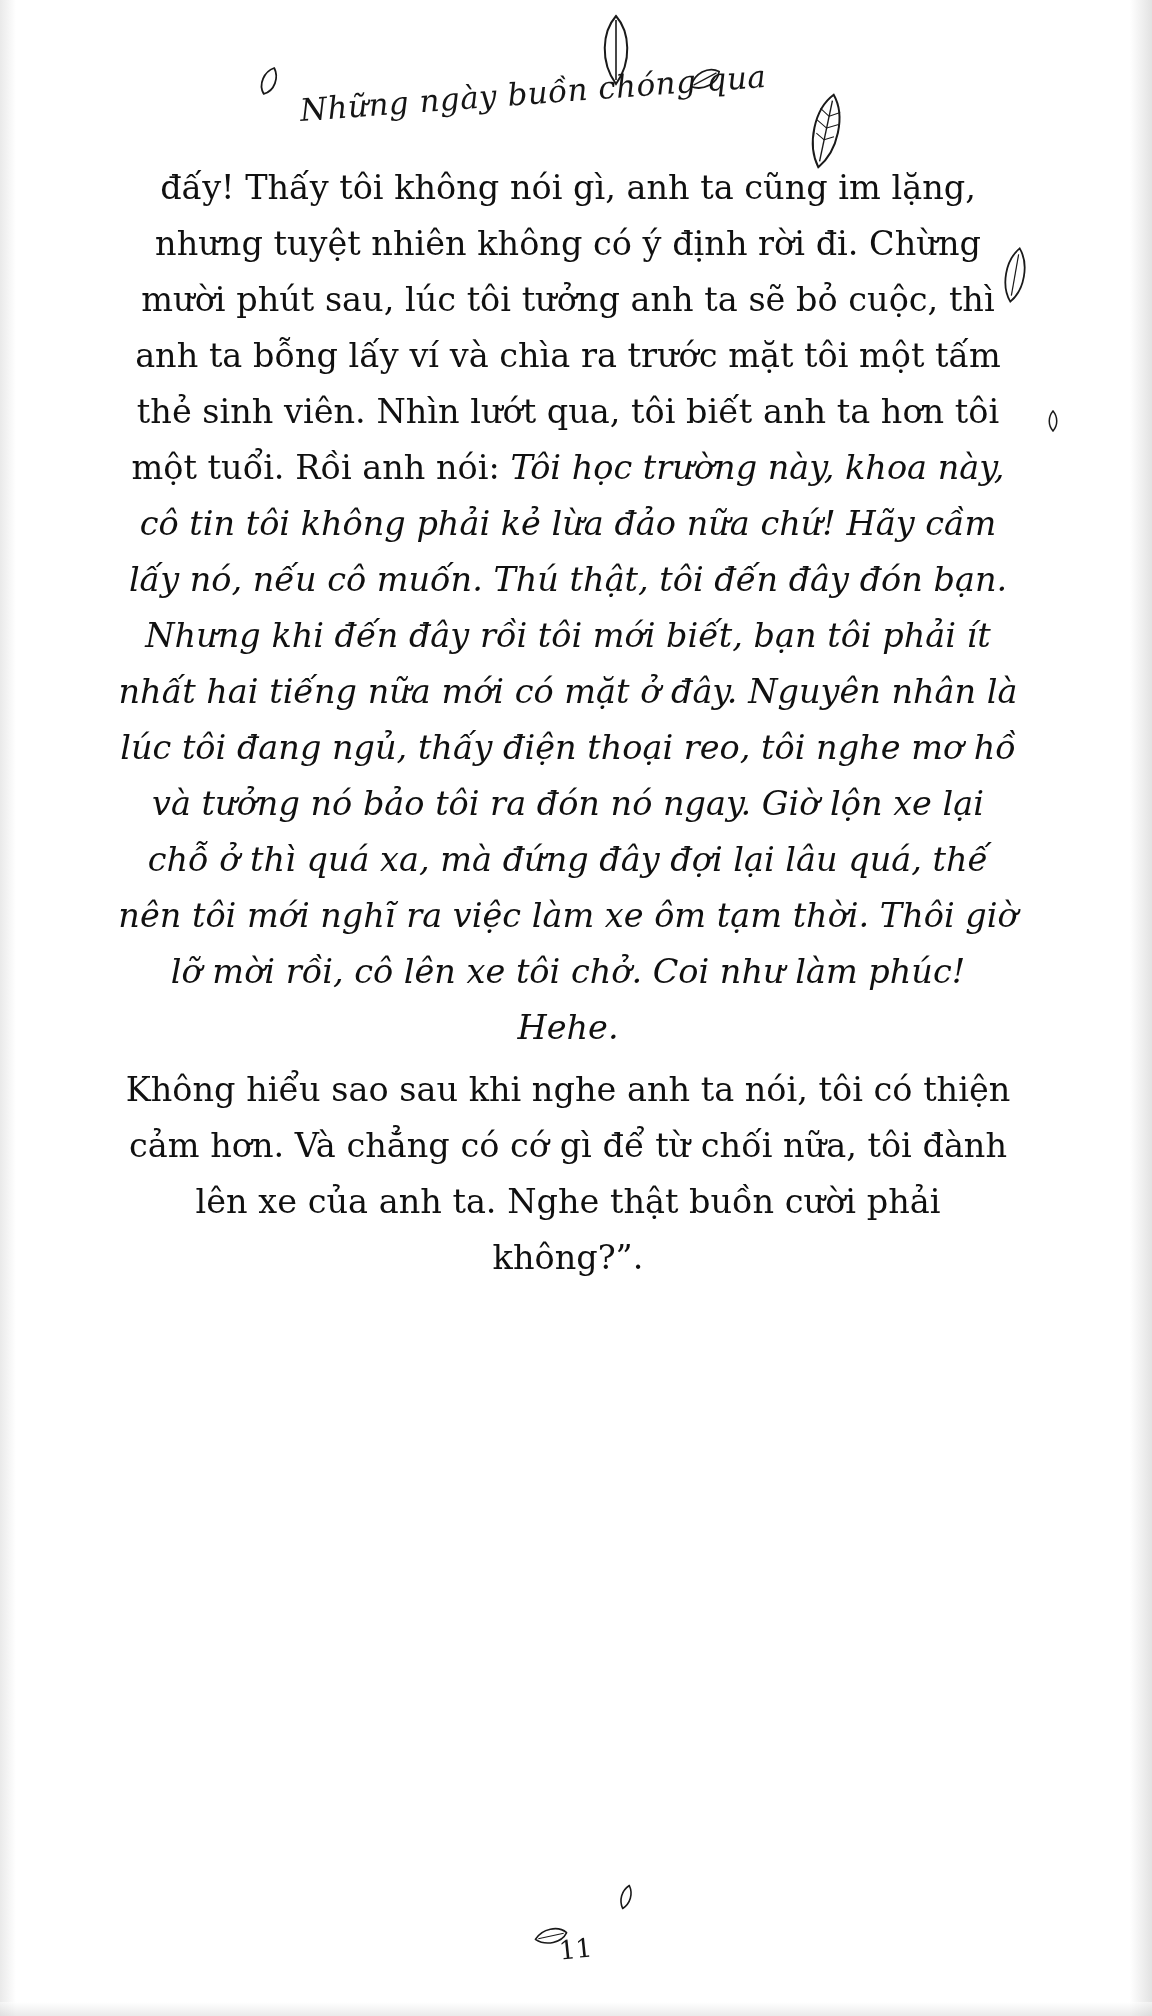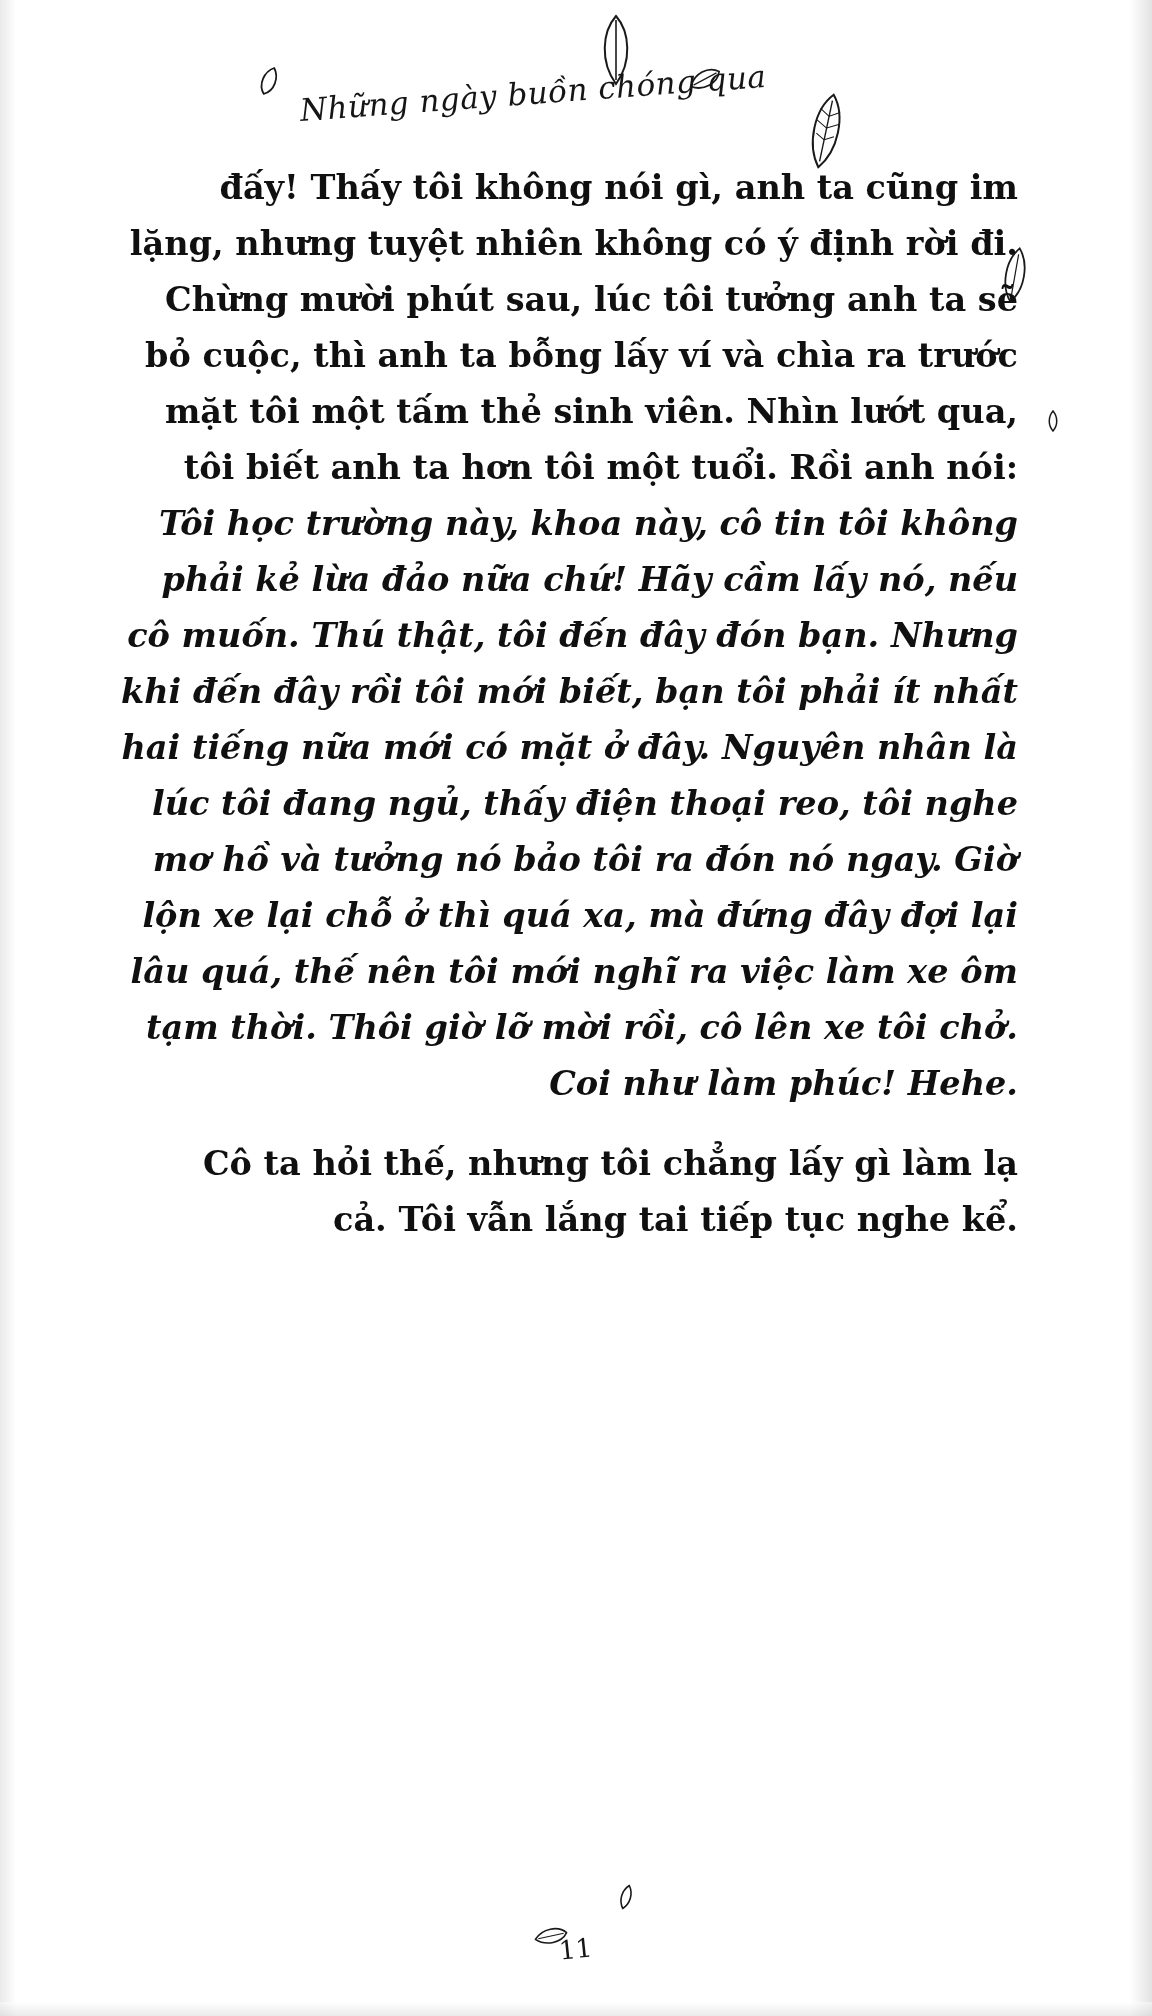--- a/index.html
+++ b/index.html
@@ -76,23 +76,22 @@
   .body-text {
     position: absolute;
     left: 118px;
     top: 160px;
     width: 900px;
   }
   .para {
     margin: 0 0 0 0;
     font-size: 33.5px;
     line-height: 56px;
-    text-align: right;
+    text-align: center;
     color: #101010;
-    font-weight: bold;
   }
   .para.upright {
     font-family: "DejaVu Serif", serif;
     font-style: normal;
   }
   .para.indent {
     text-indent: 72px;
   }
   .gap-sm { height: 6px; }
   .gap-md { height: 18px; }
@@ -175,24 +174,24 @@
   <div class="running-head">
     <span class="running-head-text">Những ngày buồn chóng qua</span>
   </div>
 
   <div class="body-text">
 
     <p class="para mixed"><span>đấy! Thấy tôi không nói gì, anh ta cũng im lặng, nhưng tuyệt nhiên không có ý định rời đi. Chừng mười phút sau, lúc tôi tưởng anh ta sẽ bỏ cuộc, thì anh ta bỗng lấy ví và chìa ra trước mặt tôi một tấm thẻ sinh viên. Nhìn lướt qua, tôi biết anh ta hơn tôi một tuổi. Rồi anh nói: </span><span class="ital">Tôi học trường này, khoa này, cô tin tôi không phải kẻ lừa đảo nữa chứ! Hãy cầm lấy nó, nếu cô muốn. Thú thật, tôi đến đây đón bạn. Nhưng khi đến đây rồi tôi mới biết, bạn tôi phải ít nhất hai tiếng nữa mới có mặt ở đây. Nguyên nhân là lúc tôi đang ngủ, thấy điện thoại reo, tôi nghe mơ hồ và tưởng nó bảo tôi ra đón nó ngay. Giờ lộn xe lại chỗ ở thì quá xa, mà đứng đây đợi lại lâu quá, thế nên tôi mới nghĩ ra việc làm xe ôm tạm thời. Thôi giờ lỡ mời rồi, cô lên xe tôi chở. Coi như làm phúc! Hehe.</span></p>
 
     <div class="gap-sm"></div>
 
+    <p class="para upright">Không hiểu sao sau khi nghe anh ta nói, tôi có thiện cảm hơn. Và chẳng có cớ gì để từ chối nữa, tôi đành lên xe của anh ta. Nghe thật buồn cười phải không?”.</p>
 
     <div class="gap-md"></div>
 
-    <p class="para upright indent">Cô ta hỏi thế, nhưng tôi chẳng lấy gì làm lạ cả. Tôi vẫn lắng tai tiếp tục nghe kể.</p>
 
     <div class="gap-md"></div>
 
 
   </div>
 
   <div class="leaf" style="left:618px; top:1884px; transform:rotate(16deg);">
     <svg width="16" height="26" viewBox="0 0 16 26">
       <path d="M8 1 C 14 8, 14 18, 8 25 C 2 18, 2 8, 8 1 Z" fill="none" stroke="#1a1a1a" stroke-width="1.6"></path>
     </svg>

